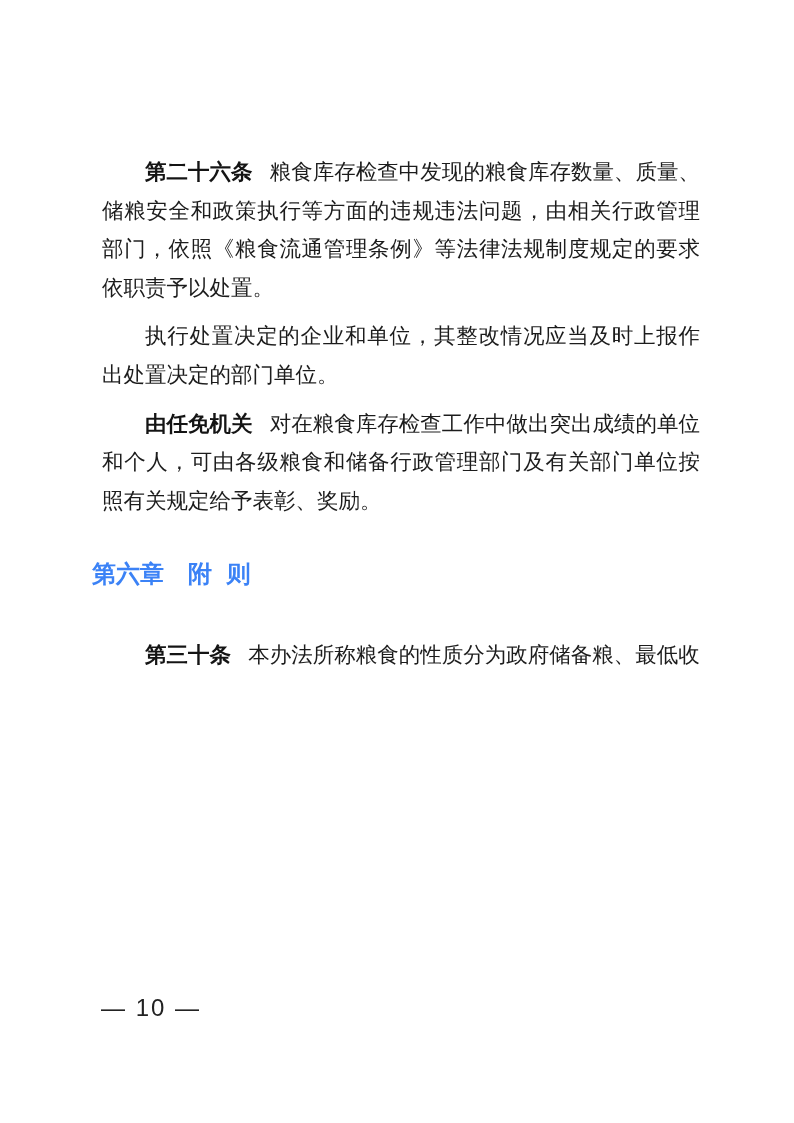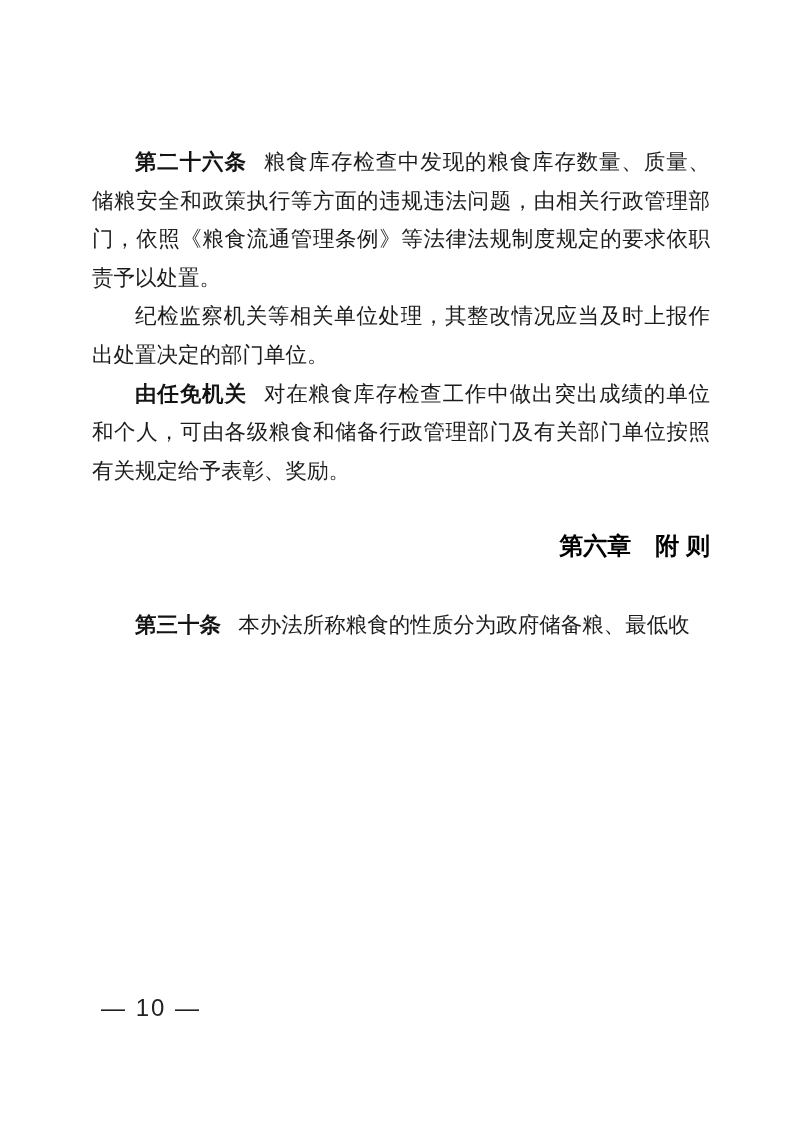--- a/index.html
+++ b/index.html
@@ -16,44 +16,44 @@
     font-family: "Liberation Serif", serif;
     color: #1c1c1c;
   }
   .content {
     position: absolute;
     left: 92px;
     top: 143px;
     width: 618px;
   }
   .para {
-    margin: 0;
+    margin: 10px;
     font-size: 21.5px;
     line-height: 38.6px;
     text-align: justify;
     text-justify: inter-ideograph;
     text-indent: 2em;
     color: #1c1c1c;
     word-break: break-all;
   }
   .term {
     font-family: "Liberation Sans", sans-serif;
     font-weight: 700;
     color: #141414;
     margin-right: 0.8em;
     font-style: normal;
   }
   .chapter {
     margin: 36px 0 0 0;
-    text-align: right;
-    font-family: Liberation Sans, sans-serif;
+    text-align: left;
+    font-family: Liberation Mono, monospace;
     font-weight: 700;
     font-size: 24px;
     line-height: 40px;
-    color: #000000;
+    color: #3b82f6;
   }
   .chapter-gap {
     display: inline-block;
     width: 1em;
   }
   .closing {
     margin-top: 40px;
   }
   .page-number {
     position: absolute;
@@ -67,21 +67,21 @@
   }
 </style>
 </head>
 <body>
 
 <div class="page">
   <main class="content">
 
     <p class="para"><b class="term">第二十六条</b><span>粮食库存检查中发现的粮食库存数量、质量、储粮安全和政策执行等方面的违规违法问题，由相关行政管理部门，依照《粮食流通管理条例》等法律法规制度规定的要求依职责予以处置。</span></p>
 
-    <p class="para"><span>纪检监察机关等相关单位处理，其整改情况应当及时上报作出处置决定的部门单位。</span></p>
+    <p class="para"><span>执行处置决定的企业和单位，其整改情况应当及时上报作出处置决定的部门单位。</span></p>
 
     <p class="para"><b class="term">由任免机关</b><span>对在粮食库存检查工作中做出突出成绩的单位和个人，可由各级粮食和储备行政管理部门及有关部门单位按照有关规定给予表彰、奖励。</span></p>
 
 
 
     <h2 class="chapter"><span>第六章</span><span class="chapter-gap"></span><span>附 则</span></h2>
 
     <p class="para closing"><b class="term">第三十条</b><span>本办法所称粮食的性质分为政府储备粮、最低收</span></p>
 
   </main>

